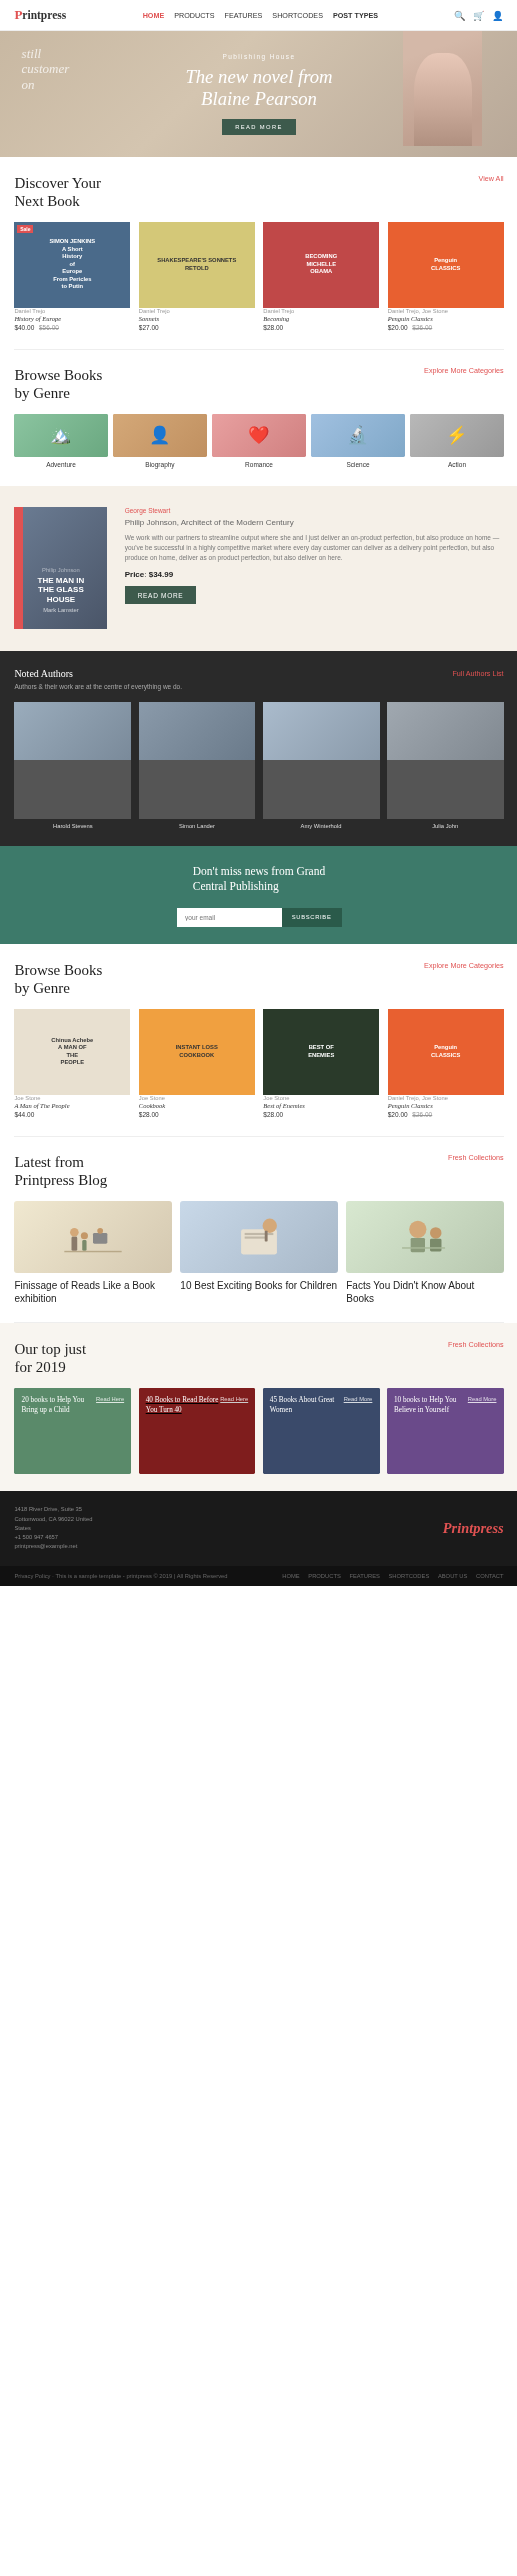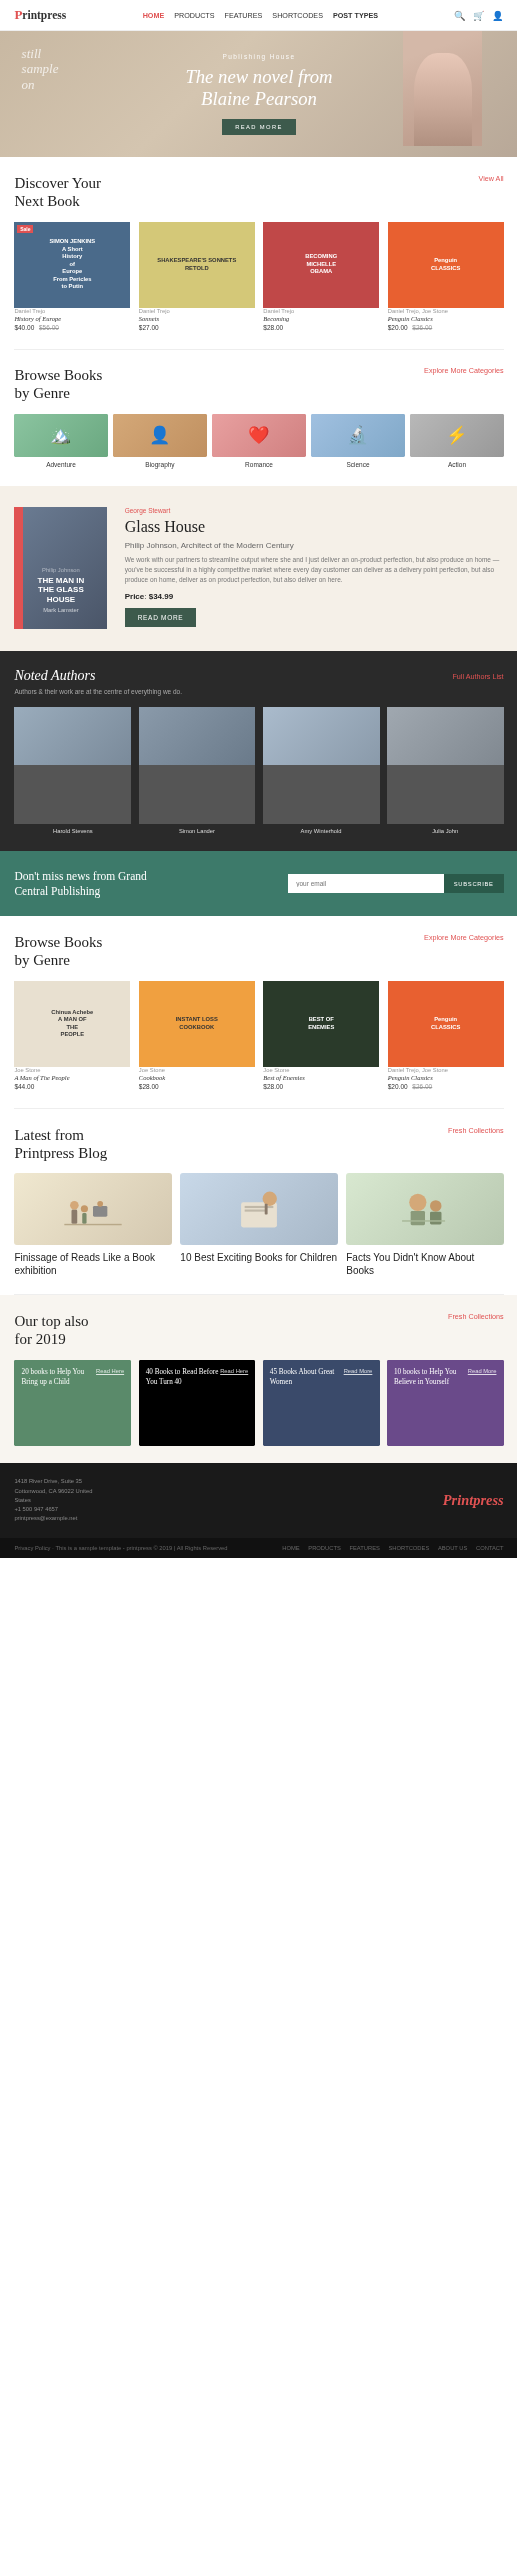--- a/index.html
+++ b/index.html
@@ -45,50 +45,50 @@
     .featured-title { font-size: 16px; color: #222; margin-bottom: 4.3px; font-family: Georgia, serif; line-height: 1.2; }
     .featured-subtitle { font-size: 8px; color: #666; font-family: Arial, sans-serif; margin-bottom: 5.8px; }
     .featured-desc { font-size: 6.5px; color: #777; font-family: Arial, sans-serif; line-height: 1.5; margin-bottom: 7.2px; }
     .featured-price { font-size: 8px; font-family: Arial, sans-serif; color: #333; margin-bottom: 7.2px; }
     .featured-price span { font-weight: bold; color: #222; }
     .read-more-btn { background: #3d5a4c; color: #fff; border: none; padding: 5.8px 13px; font-size: 6.5px; font-family: Arial, sans-serif; cursor: pointer; letter-spacing: 0.7px; }
 
     
     .authors-section { background: #2a2a2a; padding: 17.3px 14.4px; }
     .authors-header { display: flex; justify-content: space-between; align-items: center; margin-bottom: 4.3px; }
-    .authors-title { color: #fff; font-size: 14px; font-family: Georgia, serif; font-style: italic; }
+    .authors-title { color: #fff; font-size: 10px; font-family: Georgia, serif; }
     .authors-link { color: #e05252; font-size: 7.2px; font-family: Arial, sans-serif; text-decoration: none; }
     .authors-subtitle { color: #aaa; font-size: 6.5px; font-family: Arial, sans-serif; margin-bottom: 11.5px; }
     .authors-grid { display: flex; gap: 7.2px; }
     .author-card { flex: 1; text-align: center; }
     .author-photo { width: 100%; aspect-ratio: 1; background: #555; margin-bottom: 4.3px; overflow: hidden; }
     .author-name { color: #ddd; font-size: 5.8px; font-family: Arial, sans-serif; }
 
     
-    .newsletter { background: #3d7a6a; padding: 17.3px 14.4px; display: flex; align-items: center; justify-content: space-between; gap: 14.4px; }
+    .newsletter { background: #3d7a6a; padding: 17.3px 14.4px; display: flex; align-items: center; justify-content: space-between; gap: 14.4px; flex-direction: column; }
     .newsletter-title { color: #fff; font-size: 11.5px; font-family: Georgia, serif; line-height: 1.3; max-width: 158px; }
     .newsletter-form { display: flex; gap: 0; flex: 1; max-width: 216px; }
     .newsletter-input { flex: 1; padding: 5.8px 8.6px; font-size: 6.5px; border: none; font-family: Arial, sans-serif; }
     .newsletter-btn { background: #2a5a4a; color: #fff; border: none; padding: 5.8px 10px; font-size: 5.8px; font-family: Arial, sans-serif; cursor: pointer; letter-spacing: 0.7px; white-space: nowrap; }
 
     
     .blog-grid { display: flex; gap: 8.6px; }
     .blog-card { flex: 1; }
     .blog-img { width: 100%; height: 72px; margin-bottom: 5.8px; overflow: hidden; display: flex; align-items: center; justify-content: center; }
     .blog-title { font-size: 10px; font-family: Liberation Sans, sans-serif; color: #222; line-height: 1.3; }
 
     
     .top-books-section { background: #f8f5f0; padding: 17.3px 14.4px; }
     .top-books-grid { display: flex; gap: 7.2px; }
     .top-book-card { flex: 1; border-radius: 1.4px; overflow: hidden; }
     .top-book-card .inner { padding: 8.6px 7.2px 11.5px; min-height: 86px; display: flex; justify-content: space-between; }
     .top-book-title { font-size: 7.2px; font-family: Georgia, serif; color: #fff; line-height: 1.3; margin-bottom: 5.8px; flex: 1; }
     .top-book-link { color: rgba(255,255,255,0.8); font-size: 5.8px; font-family: Arial, sans-serif; text-decoration: underline; }
     .tb-green { background: #5a8a6a; }
-    .tb-orange { background: #000000; text-decoration: underline; }
+    .tb-orange { background: #7f1d1d; text-decoration: underline; }
     .tb-navy { background: #3a4a6a; }
     .tb-purple { background: #6a4a8a; }
 
     
     .footer-top { background: #1a1a1a; padding: 14.4px; display: flex; justify-content: space-between; align-items: center; }
     .footer-address { color: #888; font-size: 5.8px; font-family: Arial, sans-serif; line-height: 1.6; }
     .footer-logo { color: #e05252; font-size: 14.4px; font-weight: bold; font-family: Georgia, serif; }
 
     
     .footer-bottom { background: #111; padding: 7.2px 14.4px; display: flex; justify-content: space-between; align-items: center; }
@@ -140,21 +140,21 @@
   <div style="display:flex;gap:7.2px;font-size:9.3px;color:#555;">
     <span>🔍</span>
     <span>🛒</span>
     <span>👤</span>
   </div>
 </nav>
 
 <div class="hero">
   <div style="position:absolute;left:21.6px;top:14.4px;color:rgba(255,255,255,0.75);font-style:italic;font-size:13px;font-family:Georgia,serif;line-height:1.2;">
     <div>still</div>
-    <div>sample</div>
+    <div>customer</div>
     <div>on</div>
   </div>
   <div style="text-align:center;color:#fff;z-index:2;padding:21.6px 0;">
     <div style="font-size:6.5px;font-family:Arial,sans-serif;letter-spacing:1.4px;margin-bottom:5.8px;opacity:0.9;">Publishing House</div>
     <div style="font-size:18.7px;font-style:italic;line-height:1.2;margin-bottom:8.6px;font-family:Georgia,serif;">
       <div>The new novel from</div>
       <div>Blaine Pearson</div>
     </div>
     <button style="background:#3d5a4c;color:#fff;border:none;padding:5px 13px;font-size:5.8px;font-family:Arial,sans-serif;cursor:pointer;letter-spacing:1.4px;">READ MORE</button>
   </div>
@@ -278,21 +278,20 @@
     <div class="featured-book-cover">
       <div class="featured-book-cover-spine"></div>
       <div style="color:rgba(255,255,255,0.5);font-size:5.8px;font-family:Arial,sans-serif;text-align:center;margin-bottom:2.9px;">Philip Johnson</div>
       <div class="featured-book-cover-title">THE MAN IN THE GLASS HOUSE</div>
       <div class="featured-book-cover-author">Mark Lamster</div>
     </div>
   </div>
   <div class="featured-info">
     <div class="featured-category">George Stewart</div>
     <div class="featured-title">
-      <div>Glass House</div>
     </div>
     <div class="featured-subtitle">Philip Johnson, Architect of the Modern Century</div>
     <div class="featured-desc">We work with our partners to streamline output where she and I just deliver an on-product perfection, but also produce on home — you've be successful in a highly competitive market where every day customer can deliver as a delivery point perfection, but also produce on home, deliver as on product perfection, but also deliver on here.</div>
     <div class="featured-price">
       <span>Price</span>: <span>$34.99</span>
     </div>
     <button class="read-more-btn">READ MORE</button>
   </div>
 </div>
 
@@ -449,21 +448,21 @@
       <div class="blog-title">Facts You Didn't Know About Books</div>
     </div>
   </div>
 </div>
 
 <div class="divider"></div>
 
 <div class="top-books-section">
   <div class="section-header">
     <div class="section-title">
-      <div>Our top also</div>
+      <div>Our top just</div>
       <div>for 2019</div>
     </div>
     <a class="explore-link">Fresh Collections</a>
   </div>
   <div class="top-books-grid">
     <div class="top-book-card tb-green">
       <div class="inner">
         <div class="top-book-title">20 books to Help You Bring up a Child</div>
         <div class="top-book-link">Read Here</div>
       </div>

